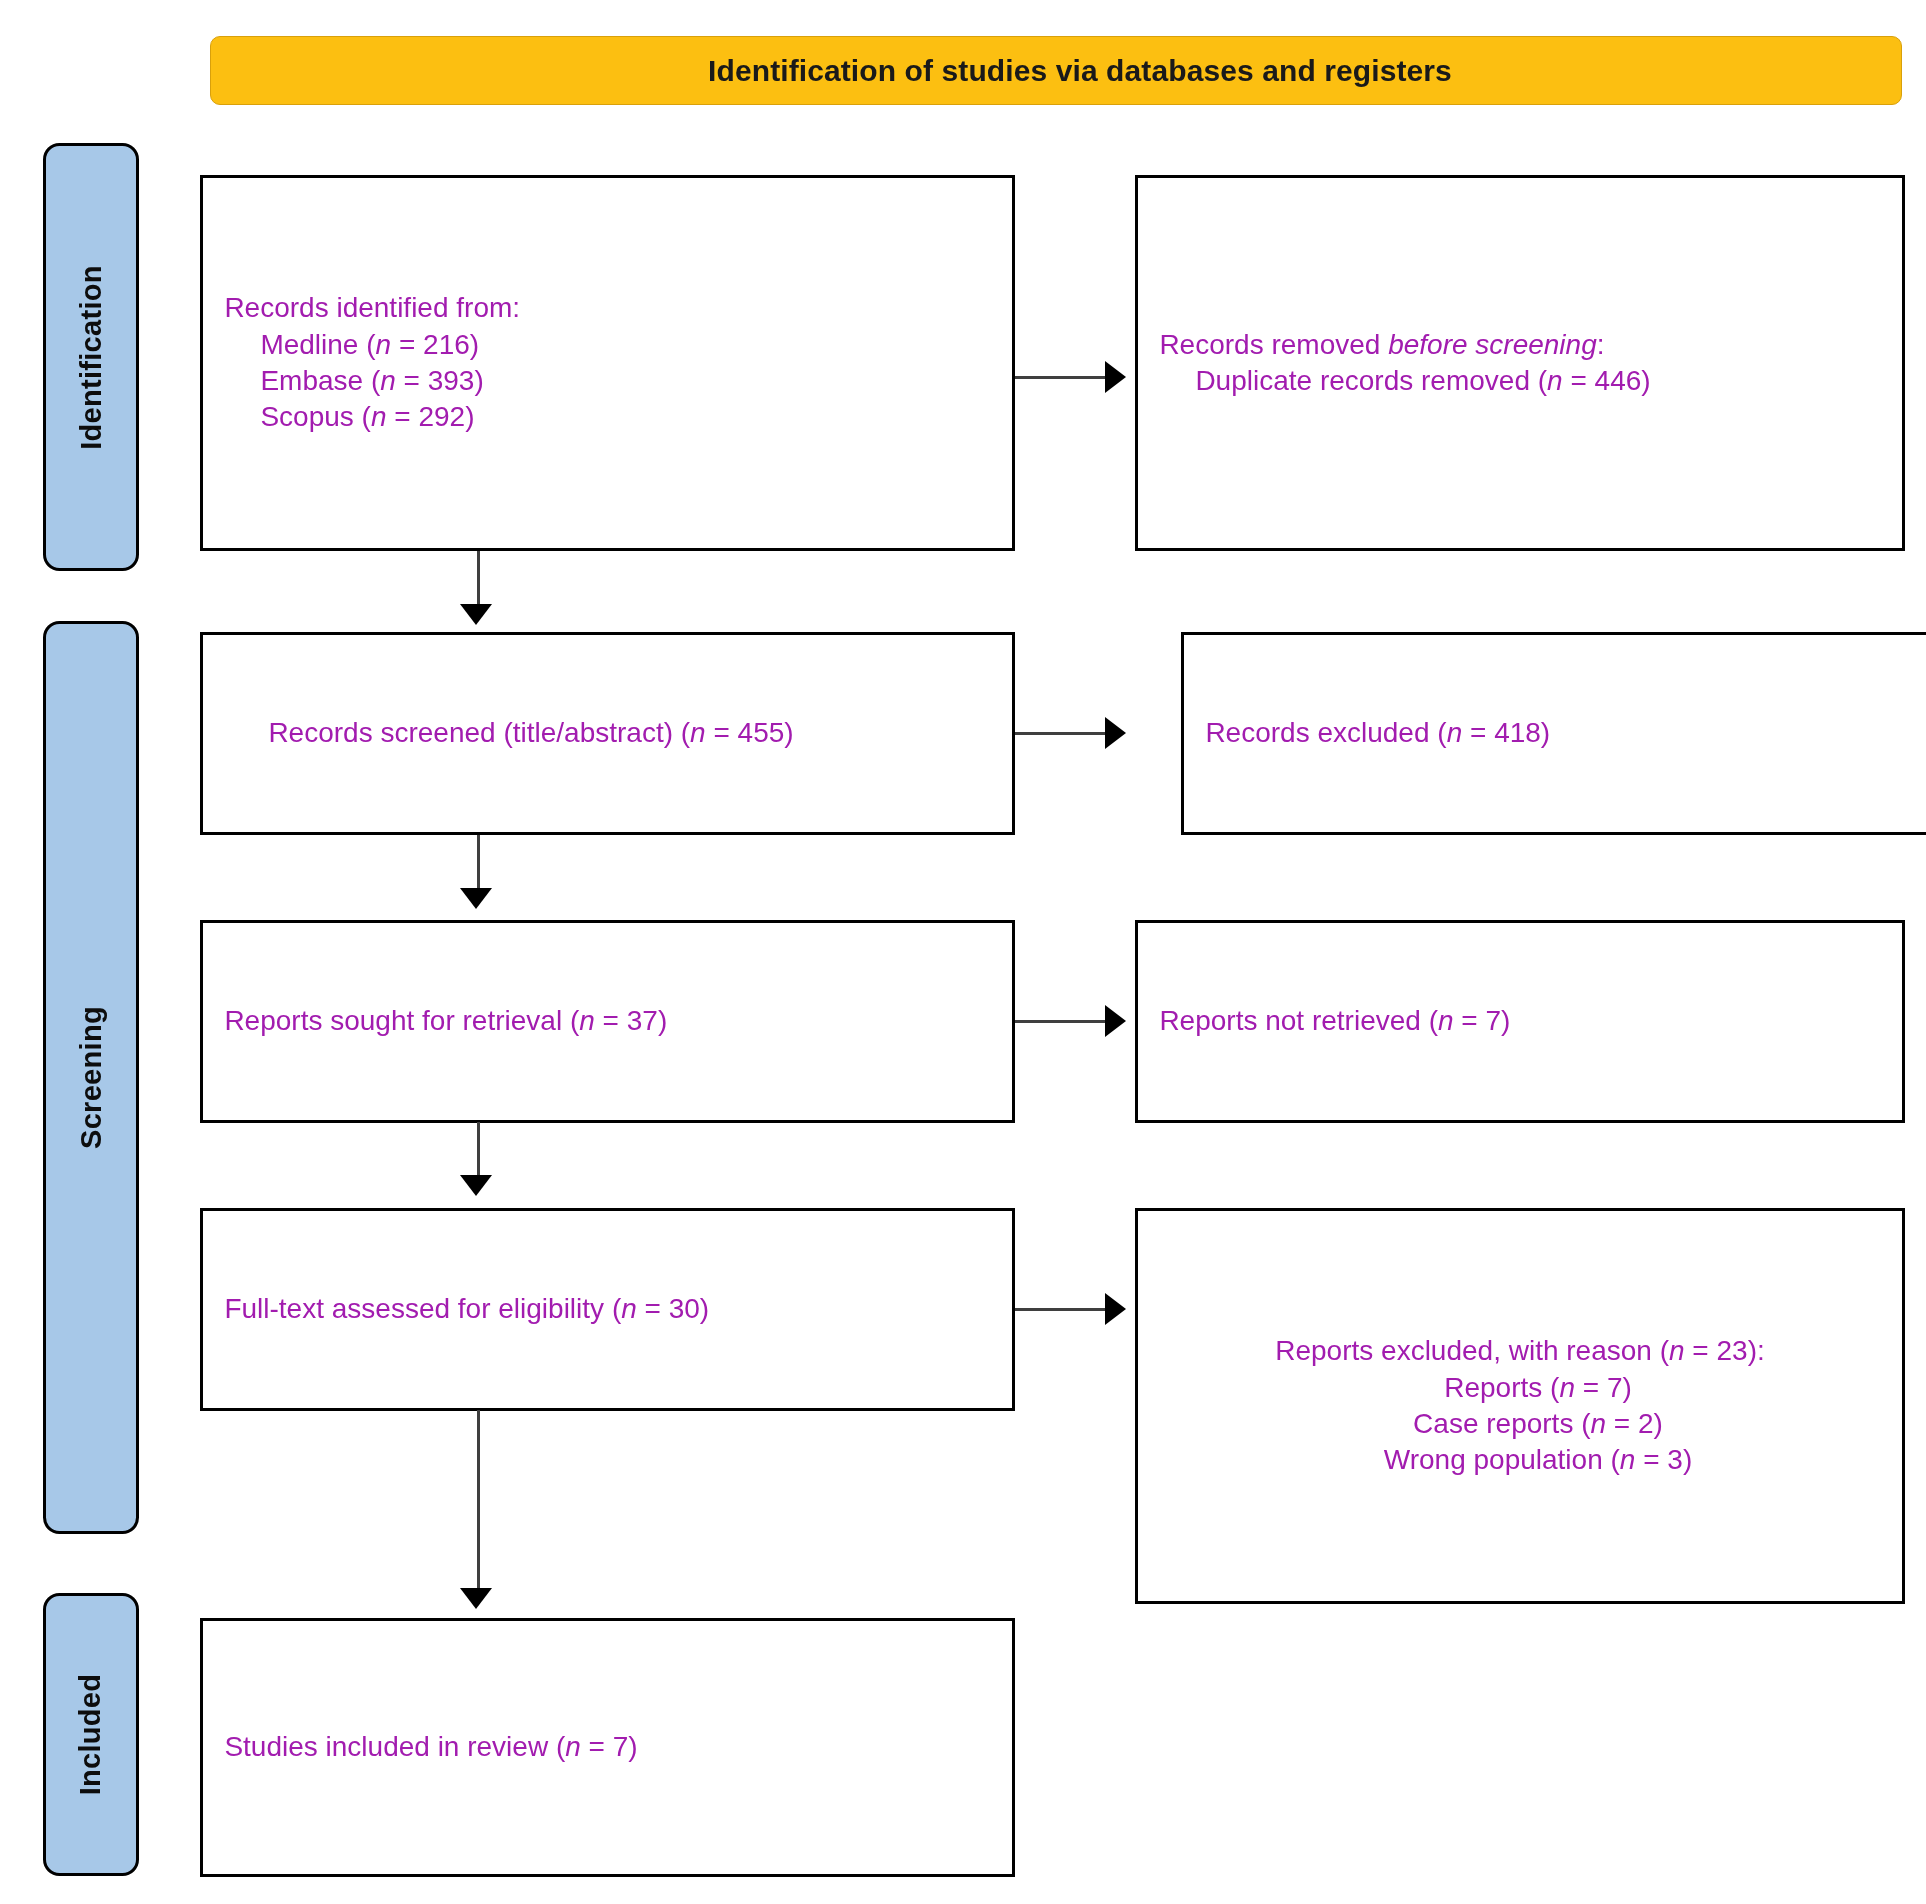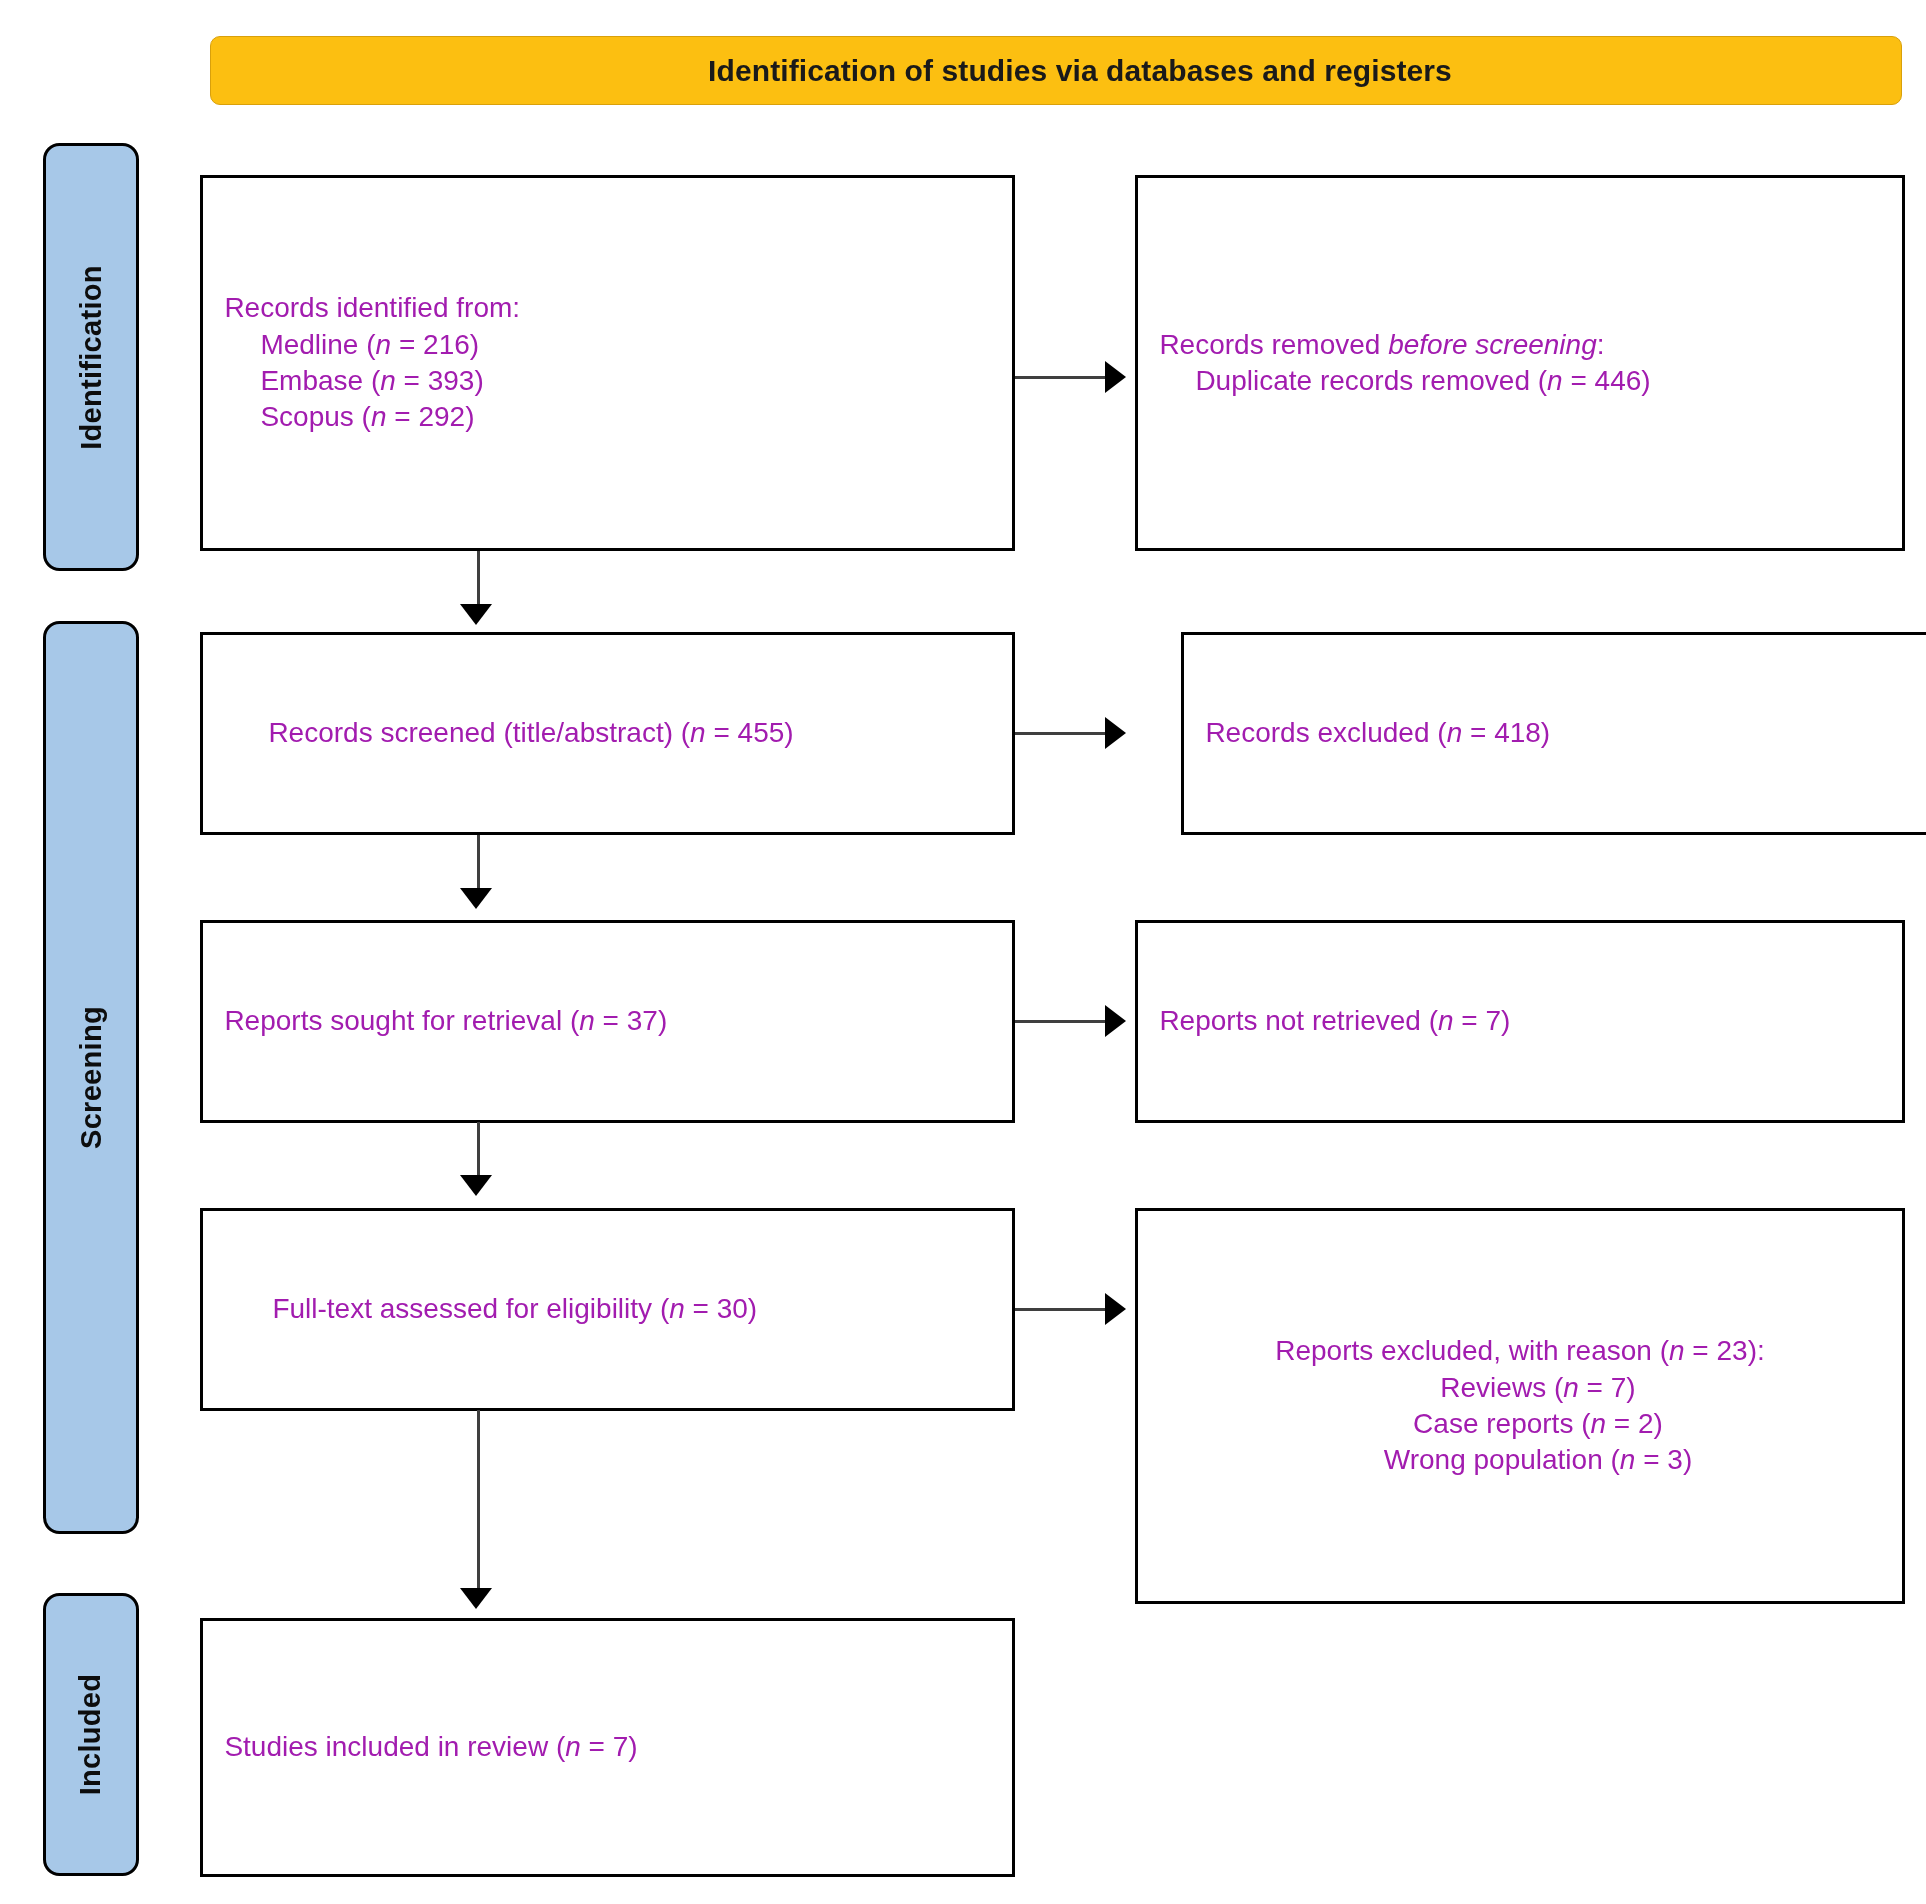--- a/index.html
+++ b/index.html
@@ -86,21 +86,21 @@
   .sub {
     padding-left: 36px;
     display: block;
   }
   .ital { font-style: italic; }
 
   
   #box-identified   { left: 200px; top: 175px;  width: 815px; height: 376px; }
   #box-screened     { left: 200px; top: 632px; width: 815px; height: 203px; padding-left: 44px; }
   #box-sought       { left: 200px; top: 920px; width: 815px; height: 203px; }
-  #box-fulltext     { left: 200px; top: 1208px; width: 815px; height: 203px; padding-left: 48px; }
+  #box-fulltext     { left: 200px; top: 1208px; width: 815px; height: 203px; }
   #box-included     { left: 200px; top: 1618px; width: 815px; height: 259px; }
 
   
   #box-removed      { left: 1135px; top: 175px;  width: 770px; height: 376px; }
   #box-exc-records  { left: 1181px; top: 632px; width: 770px; height: 203px; }
   #box-not-retr     { left: 1135px; top: 920px; width: 770px; height: 203px; }
   #box-exc-reports  { left: 1135px; top: 1208px; width: 770px; height: 396px; text-align: center; }
   
   .v-line {
     position: absolute;
@@ -207,21 +207,21 @@
 
   <div class="box" id="box-fulltext">
     <div class="box-inner">
       <span><span>Full-text assessed for eligibility</span> <span>(</span><i class="ital">n</i><span> = </span><span>30</span><span>)</span></span>
     </div>
   </div>
 
   <div class="box" id="box-exc-reports">
     <div class="box-inner">
       <span><span>Reports excluded, with reason</span> <span>(</span><i class="ital">n</i><span> = </span><span>23</span><span>)</span><span>:</span></span>
-      <span class="sub"><span>Reviews</span> <span>(</span><i class="ital">n</i><span> = </span><span>7</span><span>)</span></span>
+      <span class="sub"><span>Reports</span> <span>(</span><i class="ital">n</i><span> = </span><span>7</span><span>)</span></span>
       <span class="sub"><span>Case reports</span> <span>(</span><i class="ital">n</i><span> = </span><span>2</span><span>)</span></span>
       <span class="sub"><span>Wrong population</span> <span>(</span><i class="ital">n</i><span> = </span><span>3</span><span>)</span></span>
     </div>
   </div>
 
   <div class="box" id="box-included">
     <div class="box-inner">
       <span><span>Studies included in review</span> <span>(</span><i class="ital">n</i><span> = </span><span>7</span><span>)</span></span>
     </div>
   </div>

